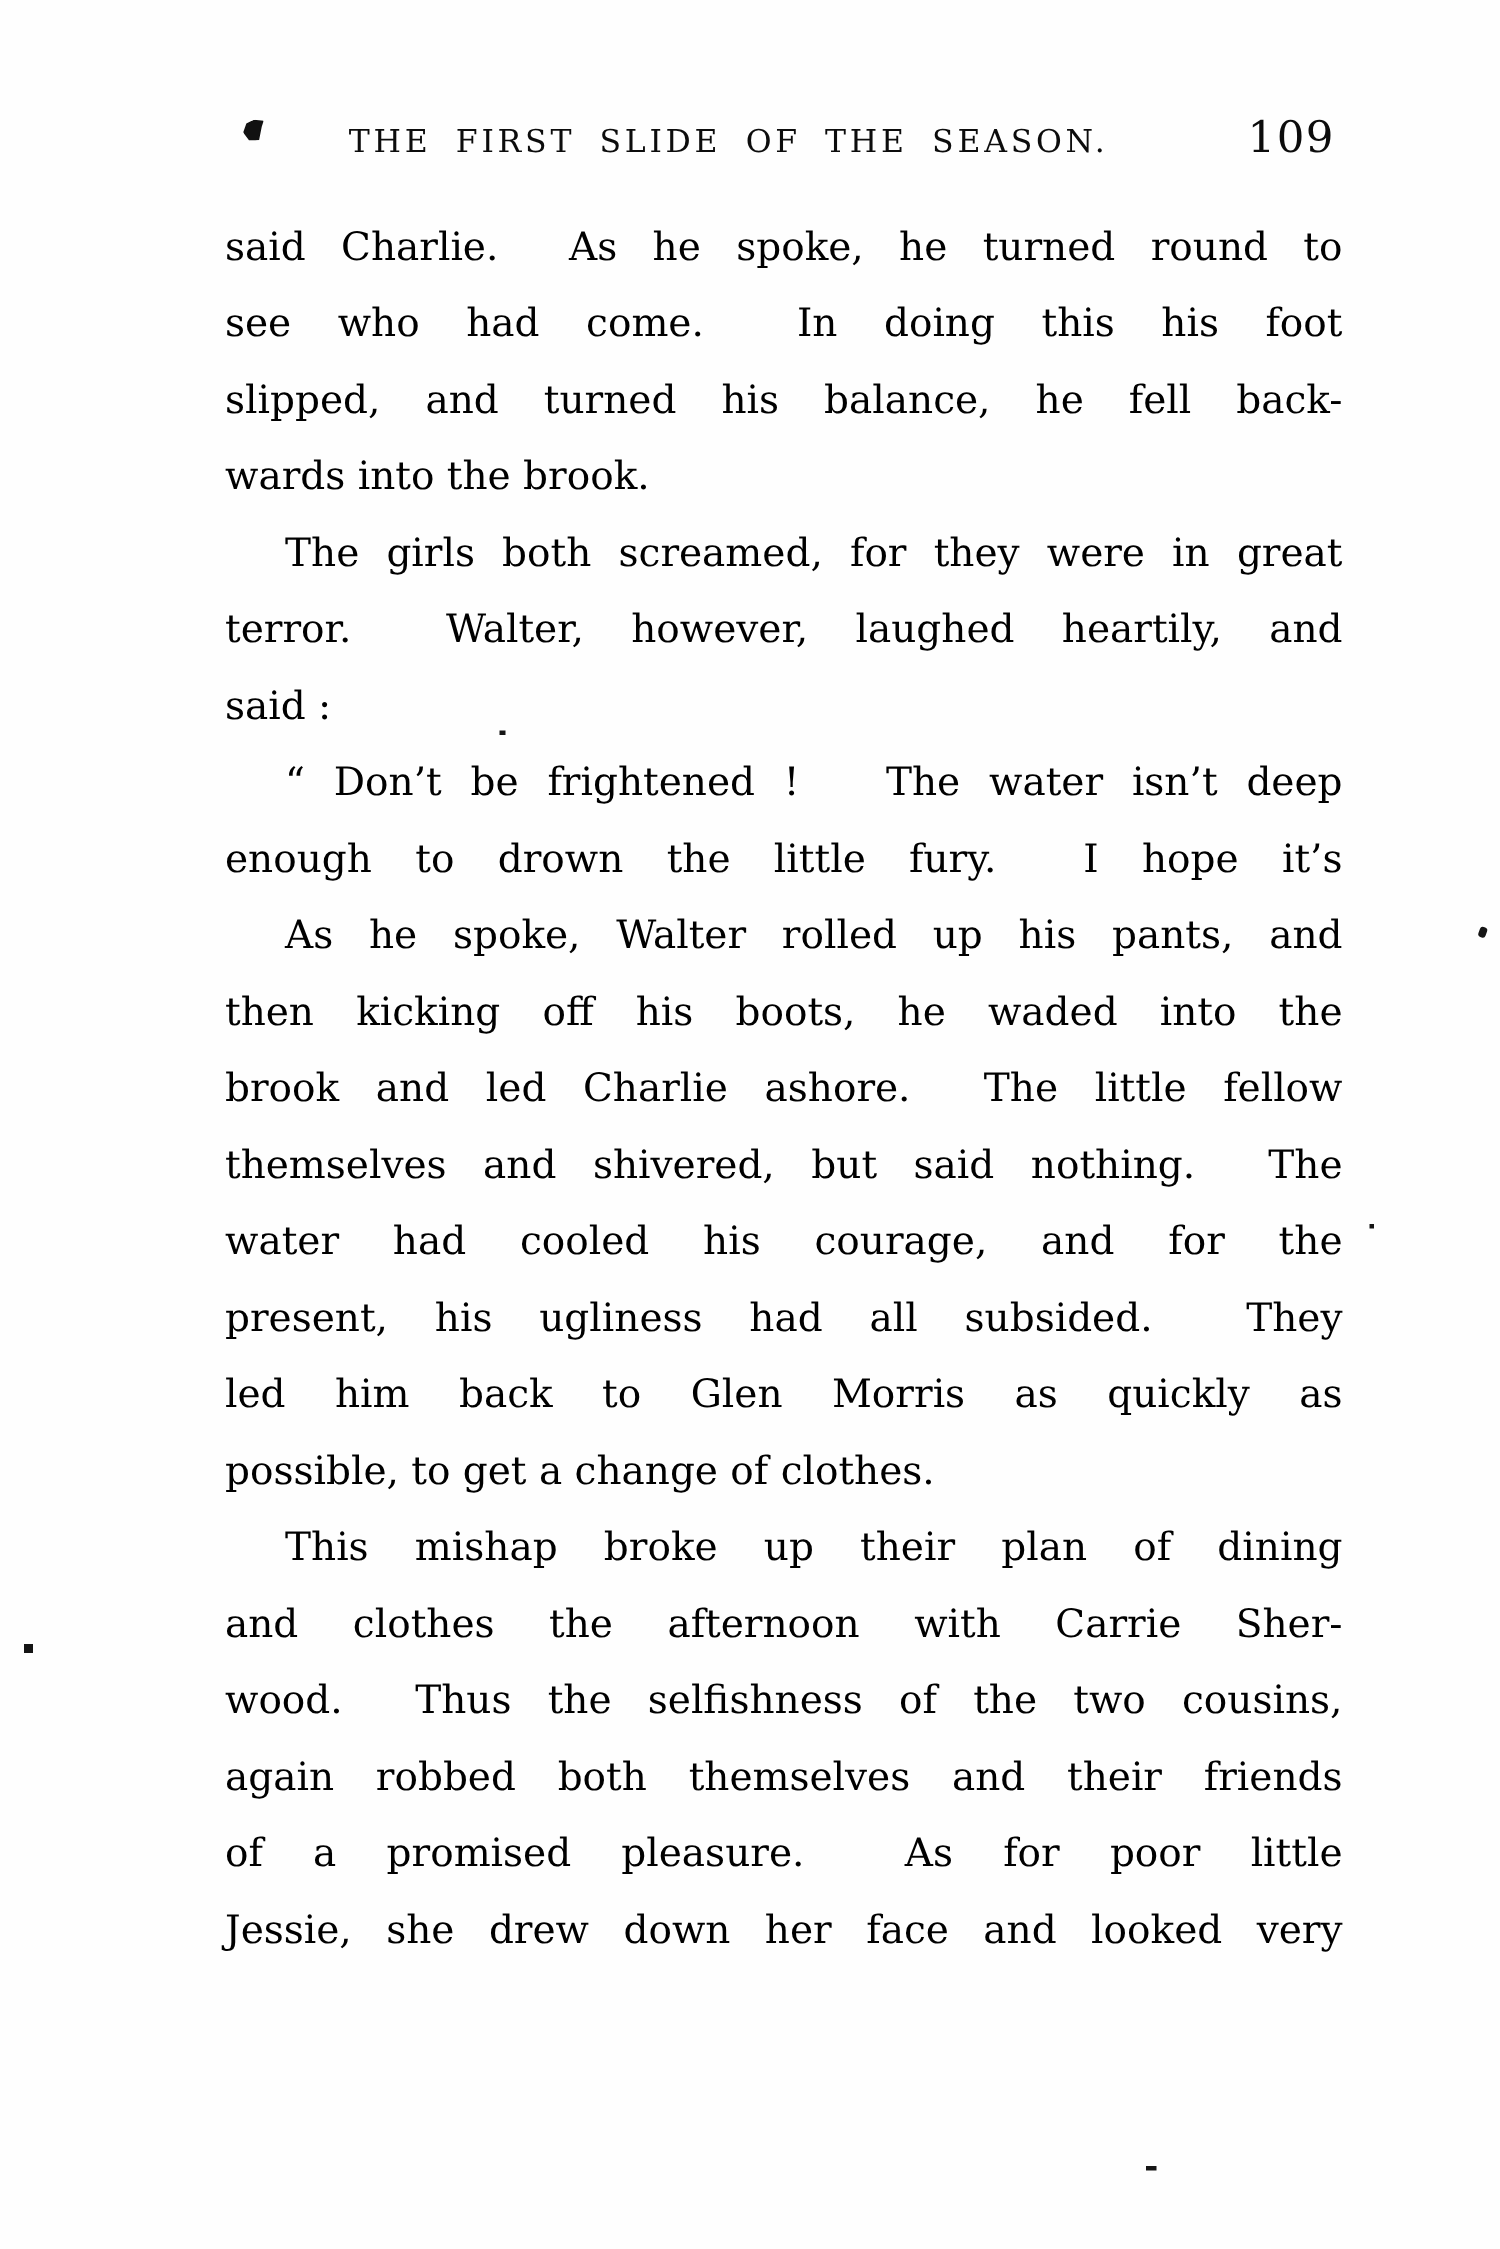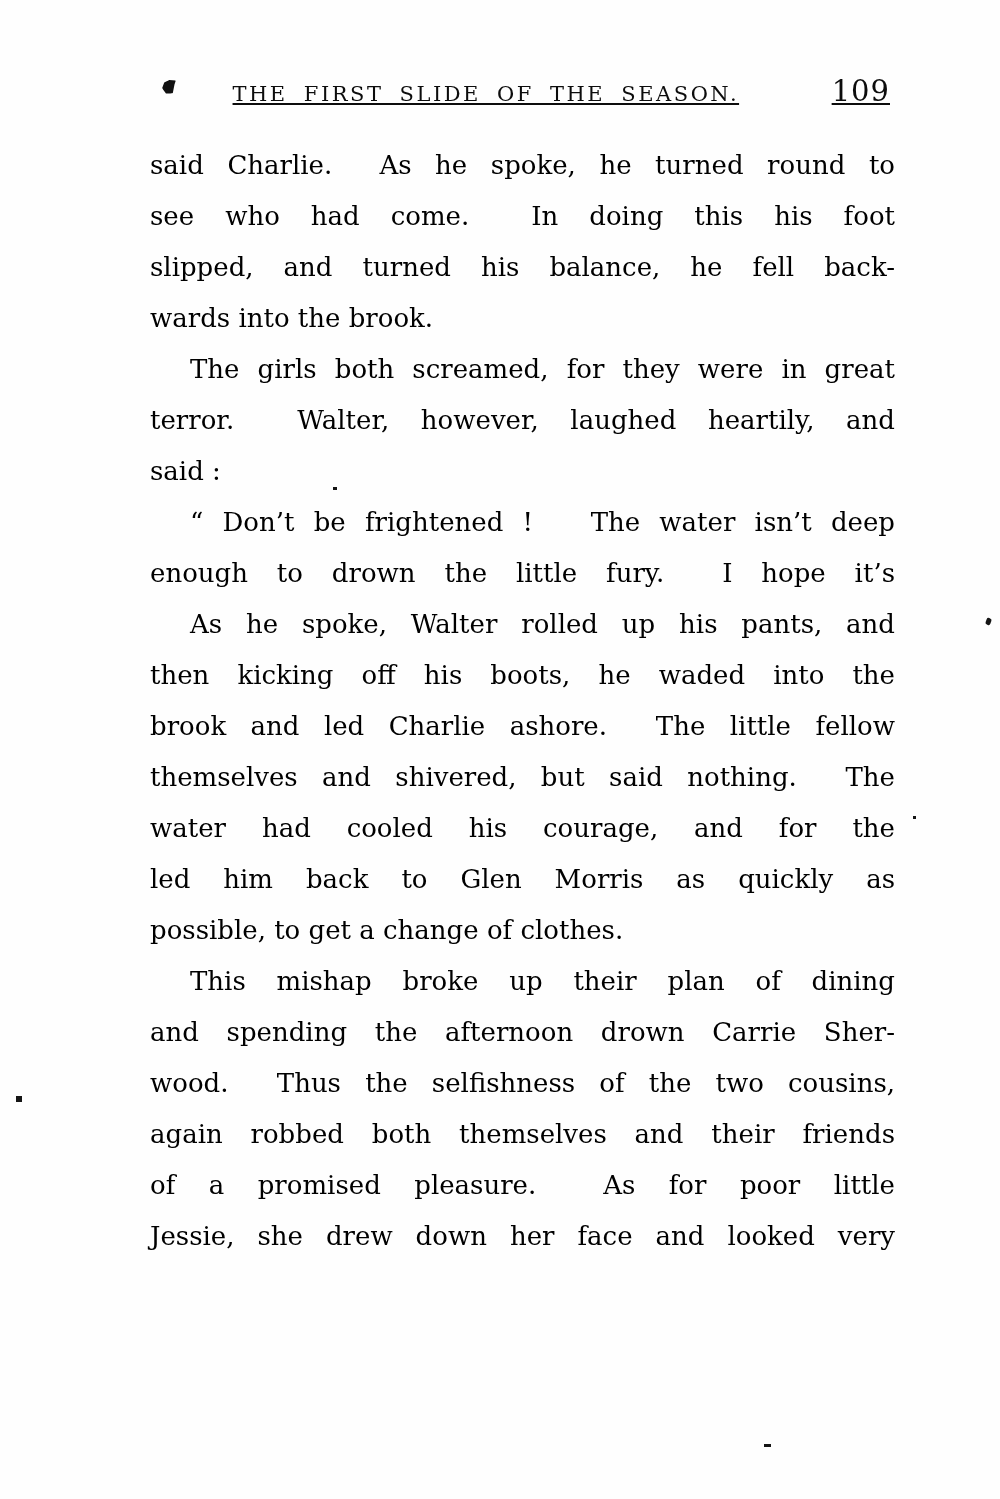--- a/index.html
+++ b/index.html
@@ -12,21 +12,21 @@
     position: relative;
     width: 1000px; height: 1499px;
     background: #fefefe;
     color: #0d0d0d;
     overflow: hidden;
   }
   
   .running-head {
     position: absolute;
     top: 74px; left: 150px; width: 748px;
-    display: flex; align-items: baseline; text-decoration: underline;
+    display: flex; align-items: baseline;
   }
   .ink-blot {
     position: absolute;
     left: 12px; top: 6px;
     width: 15px; height: 14px;
     background: #111;
     transform: rotate(-12deg);
     clip-path: polygon(58% 0, 100% 14%, 86% 40%, 62% 100%, 18% 90%, 0 48%, 22% 10%);
   }
   .head-title {
@@ -93,24 +93,25 @@
       <div class="line indent">The girls both screamed, for they were in great</div>
       <div class="line">terror.  Walter, however, laughed heartily, and</div>
       <div class="line no-just">said :</div>
       <div class="line indent">“ Don’t be frightened !   The water isn’t deep</div>
       <div class="line">enough to drown the little fury.  I hope it’s</div>
       <div class="line indent">As he spoke, Walter rolled up his pants, and</div>
       <div class="line">then kicking off his boots, he waded into the</div>
       <div class="line">brook and led Charlie ashore.  The little fellow</div>
       <div class="line">themselves and shivered, but said nothing.  The</div>
       <div class="line">water had cooled his courage, and for the</div>
+      <div class="line">present, his ugliness had all subsided.  They</div>
       <div class="line">led him back to Glen Morris as quickly as</div>
       <div class="line no-just">possible, to get a change of clothes.</div>
       <div class="line indent">This mishap broke up their plan of dining</div>
-      <div class="line">and spending the afternoon drown Carrie Sher-</div>
+      <div class="line">and clothes the afternoon with Carrie Sher-</div>
       <div class="line">wood.  Thus the selfishness of the two cousins,</div>
       <div class="line">again robbed both themselves and their friends</div>
       <div class="line">of a promised pleasure.  As for poor little</div>
       <div class="line">Jessie, she drew down her face and looked very</div>
     </div>
 
   <span class="speck speck-a"></span>
   <span class="speck speck-b"></span>
   <span class="speck speck-c"></span>
   <span class="speck speck-d"></span>

